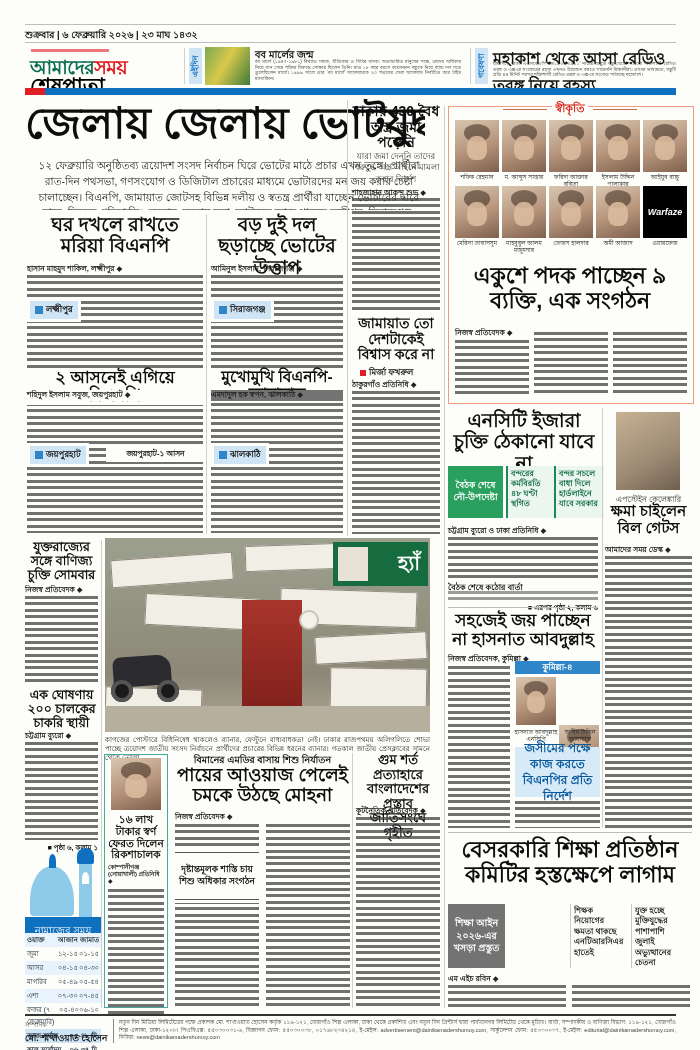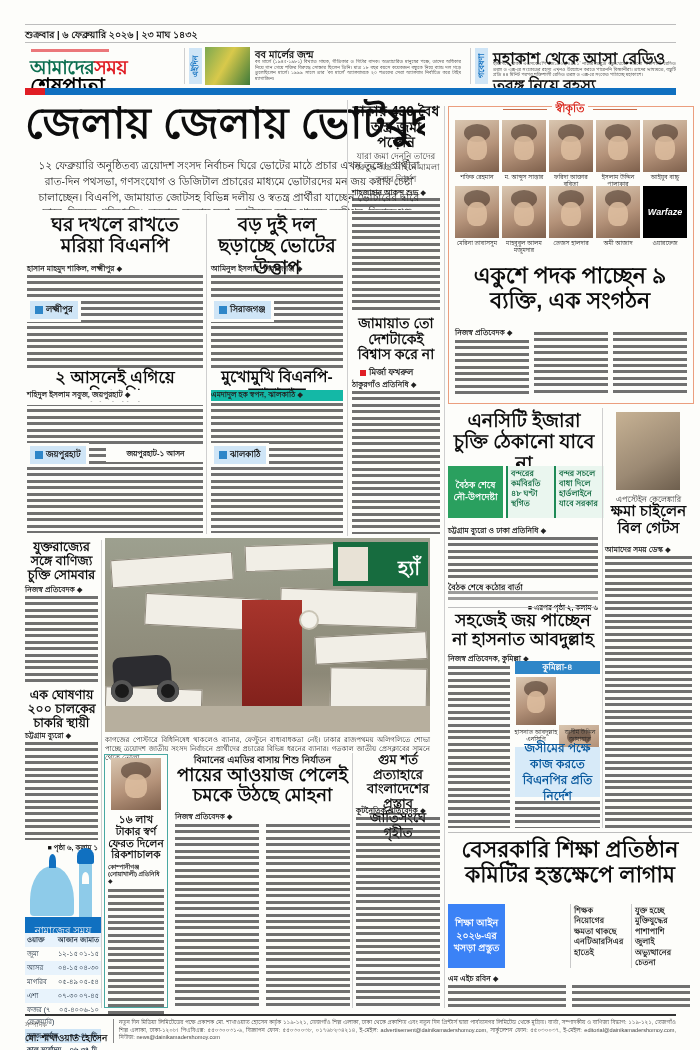--- a/index.html
+++ b/index.html
@@ -77,21 +77,21 @@
 
   <div class="a hl" style="left:27px;top:368px;width:176px;font-size:16.5px;background:#fdfdfa">২ আসনেই এগিয়ে বিএনপি</div>
   <div class="a by" style="left:27px;top:390px;width:176px;background:#fdfdfa;padding-bottom:2px">শহিদুল ইসলাম সবুজ, জয়পুরহাট ◆</div>
   <div class="a tag" style="left:30px;top:446px">
     <span class="sq"></span>
     <span>জয়পুরহাট</span>
   </div>
   <div class="a" style="left:108px;top:448px;width:95px;font-size:7.5px;font-weight:bold;text-align:center;background:#fdfdfa;box-shadow:0 0 0 2px #fdfdfa">জয়পুরহাট-১ আসন</div>
 
   <div class="a hl" style="left:211px;top:368px;width:132px;font-size:15.5px;background:#fdfdfa">মুখোমুখি বিএনপি-জামায়াত</div>
-  <div class="a by" style="left:211px;top:390px;width:132px;background:#14b8a6;padding-bottom:2px">এমদাদুল হক স্বপন, ঝালকাঠি ◆</div>
+  <div class="a by" style="left:211px;top:390px;width:132px;background:#737373;padding-bottom:2px">এমদাদুল হক স্বপন, ঝালকাঠি ◆</div>
   <div class="a tag" style="left:214px;top:446px">
     <span class="sq"></span>
     <span>ঝালকাঠি</span>
   </div>
 
   <div class="a vr" style="left:347px;top:100px;height:436px"></div>
   <div class="a hl" style="left:352px;top:104px;width:88px;font-size:14px">ঢাকায় 430 বৈধ অস্ত্র জমা পড়েনি</div>
   <div class="a" style="left:352px;top:151px;width:88px;font-size:8.5px;line-height:1.35;text-align:center;color:#333">যারা জমা দেননি তাদের বিরুদ্ধে অস্ত্র আইনে মামলা করার নির্দেশ</div>
   <div class="a by" style="left:352px;top:188px;width:88px">শাহজাহান আকন্দ শুভ ◆</div>
   <div class="a sim" style="left:352px;top:198px;width:88px;height:112px"></div>
@@ -197,21 +197,21 @@
 
   <div class="a" style="left:105px;top:538px;width:325px;height:194px;background:linear-gradient(#9da08f 0%,#8c8877 70%,#b1a896 100%);overflow:hidden">
     <div class="banner" style="left:6px;top:18px;width:120px;height:26px;transform:rotate(-4deg)"></div>
     <div class="banner" style="left:40px;top:58px;width:120px;height:30px;transform:rotate(3deg)"></div>
     <div class="banner" style="left:140px;top:6px;width:120px;height:24px;transform:rotate(-2deg)"></div>
     <div class="banner" style="left:175px;top:52px;width:135px;height:34px;transform:rotate(2deg)"></div>
     <div class="banner" style="left:210px;top:96px;width:110px;height:26px;transform:rotate(-3deg)"></div>
     <div class="banner" style="left:225px;top:130px;width:95px;height:40px;transform:rotate(1deg)"></div>
     <div class="banner" style="left:0px;top:150px;width:95px;height:30px;transform:rotate(2deg)"></div>
     <div style="position:absolute;left:137px;top:62px;width:60px;height:118px;background:linear-gradient(#a8352c,#7e1f1a)"></div>
-    <div style="position:absolute;left:228px;top:4px;width:95px;height:44px;background:#176c3f;display:flex;align-items:flex-end;justify-content:flex-end;padding-right:8px;box-sizing:border-box">
+    <div style="position:absolute;left:228px;top:4px;width:95px;height:44px;background:#176c3f;display:flex;align-items:center;justify-content:flex-end;padding-right:8px;box-sizing:border-box">
       <span style="color:#fff;font-size:20px;font-weight:bold">হ্যাঁ</span>
     </div>
     <div style="position:absolute;left:233px;top:9px;width:30px;height:34px;background:#e8e2d6"></div>
     <div style="position:absolute;left:196px;top:74px;width:16px;height:16px;border-radius:50%;background:#f3f1ea;box-shadow:0 0 0 2px #c9c4b5"></div>
     <div style="position:absolute;left:0;bottom:0;width:100%;height:26px;background:#b7af9e"></div>
     <div style="position:absolute;left:8px;top:118px;width:58px;height:30px;background:#2c2c30;border-radius:8px 14px 4px 4px;transform:rotate(-4deg)"></div>
     <div style="position:absolute;left:6px;top:142px;width:22px;height:22px;border-radius:50%;background:#1a1a1a;box-shadow:inset 0 0 0 4px #555"></div>
     <div style="position:absolute;left:52px;top:142px;width:22px;height:22px;border-radius:50%;background:#1a1a1a;box-shadow:inset 0 0 0 4px #555"></div>
   </div>
   <div class="a" style="left:105px;top:735px;width:325px;font-size:7px;line-height:1.3;color:#222;text-align:justify">কাগজের পোস্টারে বিধিনিষেধ থাকলেও ব্যানার, ফেস্টুনে বাধ্যবাধকতা নেই। ঢাকার রাজপথময় অলিগলিতে শোভা পাচ্ছে ত্রয়োদশ জাতীয় সংসদ নির্বাচনে প্রার্থীদের প্রচারের বিভিন্ন ধরনের ব্যানার। গতকাল জাতীয় প্রেসক্লাবের সামনে থেকে তোলা</div>
@@ -279,29 +279,30 @@
     <div class="hl" style="font-size:10.5px;margin-top:4px">১৬ লাখ টাকার স্বর্ণ ফেরত দিলেন রিকশাচালক</div>
     <div class="by" style="font-size:6px;margin-top:3px">কোম্পানীগঞ্জ (নোয়াখালী) প্রতিনিধি ◆</div>
     <div class="sim" style="width:100%;height:128px;margin-top:3px"></div>
   </div>
 
   <div class="a" style="left:175px;top:753px;width:175px;font-size:9.5px;font-weight:bold;text-align:center">বিমানের এমডির বাসায় শিশু নির্যাতন</div>
   <div class="a hl" style="left:175px;top:765px;width:175px;font-size:18px">পায়ের আওয়াজ পেলেই চমকে উঠছে মোহনা</div>
   <div class="a by" style="left:175px;top:812px;width:175px">নিজস্ব প্রতিবেদক ◆</div>
   <div class="a sim" style="left:175px;top:824px;width:84px;height:184px"></div>
   <div class="a sim" style="left:266px;top:824px;width:84px;height:184px"></div>
+  <div class="a" style="left:175px;top:852px;width:84px;height:46px;background:#fdfdfa;border-top:1px solid #555;border-bottom:1px solid #555;display:flex;align-items:center;justify-content:center;text-align:center;font-size:9px;font-weight:bold;line-height:1.3;box-shadow:0 0 0 3px #fdfdfa">দৃষ্টান্তমূলক শাস্তি চায় শিশু অধিকার সংগঠন</div>
 
   <div class="a vr" style="left:352px;top:753px;height:255px"></div>
   <div class="a hl" style="left:356px;top:753px;width:84px;font-size:13px">গুম শর্ত প্রত্যাহারে বাংলাদেশের প্রস্তাব জাতিসংঘে গৃহীত</div>
   <div class="a by" style="left:356px;top:806px;width:84px">কূটনৈতিক প্রতিবেদক ◆</div>
   <div class="a sim" style="left:356px;top:817px;width:84px;height:191px"></div>
 
   <div class="a hrule" style="left:448px;top:832px;width:244px"></div>
   <div class="a hl" style="left:448px;top:838px;width:244px;font-size:22px">বেসরকারি শিক্ষা প্রতিষ্ঠান কমিটির হস্তক্ষেপে লাগাম</div>
-  <div class="a" style="left:448px;top:904px;width:57px;height:64px;background:#3b82f6;color:#fff;font-size:9.5px;font-weight:bold;display:flex;align-items:center;justify-content:center;text-align:center;line-height:1.35;padding:2px;box-sizing:border-box">শিক্ষা আইন ২০২৬-এর খসড়া প্রস্তুত</div>
+  <div class="a" style="left:448px;top:904px;width:57px;height:64px;background:#737373;color:#fff;font-size:9.5px;font-weight:bold;display:flex;align-items:center;justify-content:center;text-align:center;line-height:1.35;padding:2px;box-sizing:border-box">শিক্ষা আইন ২০২৬-এর খসড়া প্রস্তুত</div>
   <div class="a cell-sep" style="left:570px;top:904px;width:57px;height:64px;font-size:8px;font-weight:bold;color:#222;line-height:1.3;padding:2px 3px;box-sizing:border-box">শিক্ষক নিয়োগের ক্ষমতা থাকছে এনটিআরসিএর হাতেই</div>
   <div class="a cell-sep" style="left:631px;top:904px;width:57px;height:64px;font-size:8px;font-weight:bold;color:#222;line-height:1.3;padding:2px 3px;box-sizing:border-box">যুক্ত হচ্ছে মুক্তিযুদ্ধের পাশাপাশি জুলাই অভ্যুত্থানের চেতনা</div>
   <div class="a by" style="left:448px;top:974px;width:120px">এম এইচ রবিন ◆</div>
   <div class="a sim" style="left:448px;top:985px;width:118px;height:23px"></div>
   <div class="a sim" style="left:572px;top:985px;width:118px;height:23px"></div>
 
   <div class="a" style="left:25px;top:1014px;width:651px;height:2px;background:#333"></div>
   <div class="a" style="left:25px;top:1020px;width:84px">
     <div style="font-size:6.5px;color:#444">সম্পাদক</div>
     <div style="font-size:9px;font-weight:bold">মো. শাখাওয়াত হোসেন</div>

